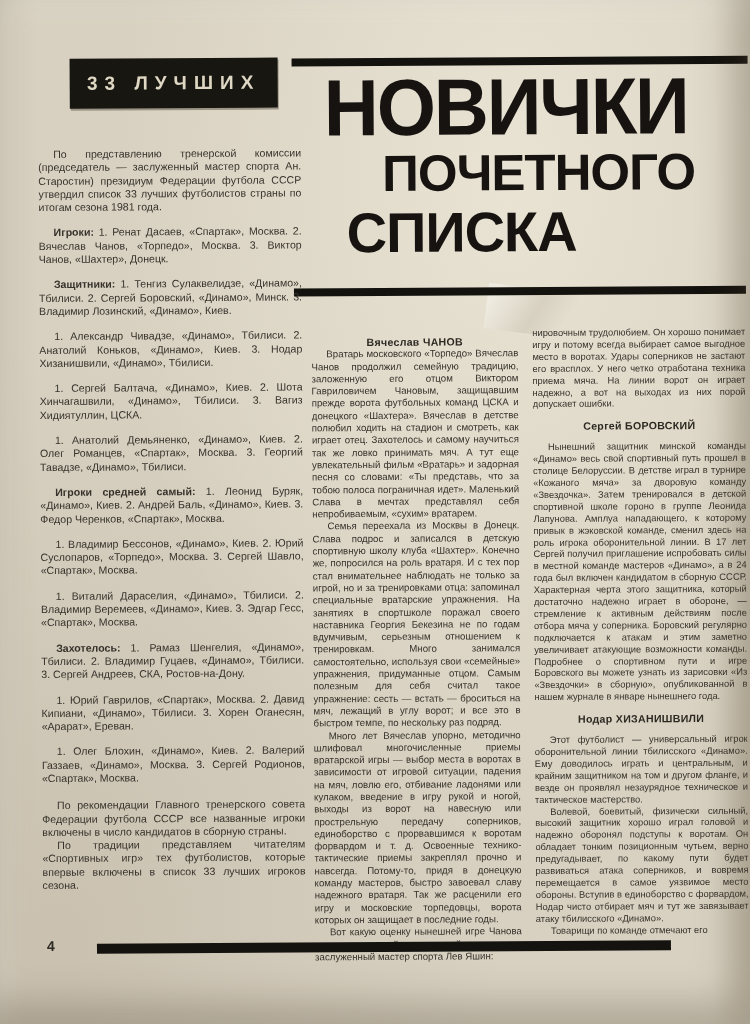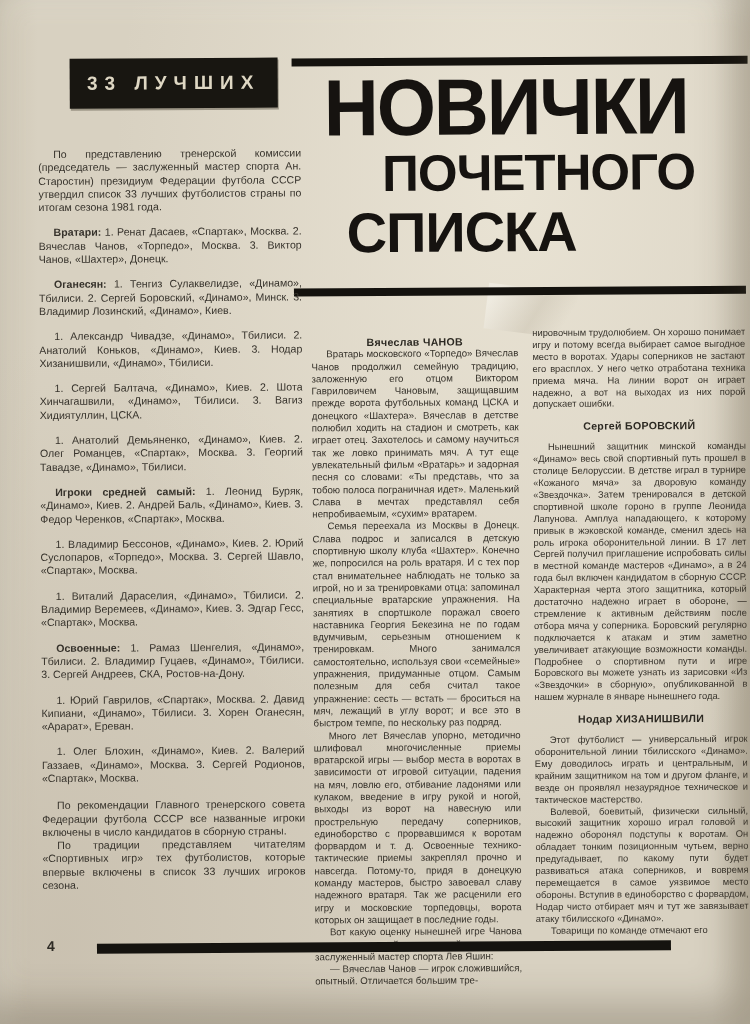--- a/index.html
+++ b/index.html
@@ -87,42 +87,41 @@
   <div class="rule-top"></div>
   <div class="title">
     <div class="t1">НОВИЧКИ</div>
     <div class="t2">ПОЧЕТНОГО</div>
     <div class="t3">СПИСКА</div>
   </div>
   <div class="rule-bottom"></div>
 
   <div class="col col-left">
     <p>По представлению тренерской комиссии (председатель — заслуженный мастер спорта Ан. Старостин) президиум Федерации футбола СССР утвердил список 33 лучших футболистов страны по итогам сезона 1981 года.</p>
-    <p class="group"><span class="lead">Вратари: </span><span>1. Ренат Дасаев, «Спартак», Москва. 2. Вячеслав Чанов, «Торпедо», Москва. 3. Виктор Чанов, «Шахтер», Донецк.</span></p>
-    <p class="group"><span class="lead">Оганесян: </span><span>1. Тенгиз Сулаквелидзе, «Динамо», Тбилиси. 2. Сергей Боровский, «Динамо», Минск. 3. Владимир Лозинский, «Динамо», Киев.</span></p>
+    <p class="group"><span class="lead">Игроки: </span><span>1. Ренат Дасаев, «Спартак», Москва. 2. Вячеслав Чанов, «Торпедо», Москва. 3. Виктор Чанов, «Шахтер», Донецк.</span></p>
+    <p class="group"><span class="lead">Защитники: </span><span>1. Тенгиз Сулаквелидзе, «Динамо», Тбилиси. 2. Сергей Боровский, «Динамо», Минск. 3. Владимир Лозинский, «Динамо», Киев.</span></p>
     <p class="group"><span class="lead"></span><span>1. Александр Чивадзе, «Динамо», Тбилиси. 2. Анатолий Коньков, «Динамо», Киев. 3. Нодар Хизанишвили, «Динамо», Тбилиси.</span></p>
     <p class="group"><span class="lead"></span><span>1. Сергей Балтача, «Динамо», Киев. 2. Шота Хинчагашвили, «Динамо», Тбилиси. 3. Вагиз Хидиятуллин, ЦСКА.</span></p>
     <p class="group"><span class="lead"></span><span>1. Анатолий Демьяненко, «Динамо», Киев. 2. Олег Романцев, «Спартак», Москва. 3. Георгий Тавадзе, «Динамо», Тбилиси.</span></p>
     <p class="group"><span class="lead">Игроки средней самый: </span><span>1. Леонид Буряк, «Динамо», Киев. 2. Андрей Баль, «Динамо», Киев. 3. Федор Черенков, «Спартак», Москва.</span></p>
     <p class="group"><span class="lead"></span><span>1. Владимир Бессонов, «Динамо», Киев. 2. Юрий Суслопаров, «Торпедо», Москва. 3. Сергей Шавло, «Спартак», Москва.</span></p>
     <p class="group"><span class="lead"></span><span>1. Виталий Дараселия, «Динамо», Тбилиси. 2. Владимир Веремеев, «Динамо», Киев. 3. Эдгар Гесс, «Спартак», Москва.</span></p>
-    <p class="group"><span class="lead">Освоенные: </span><span>1. Рамаз Шенгелия, «Динамо», Тбилиси. 2. Владимир Гуцаев, «Динамо», Тбилиси. 3. Сергей Андреев, СКА, Ростов-на-Дону.</span></p>
+    <p class="group"><span class="lead">Захотелось: </span><span>1. Рамаз Шенгелия, «Динамо», Тбилиси. 2. Владимир Гуцаев, «Динамо», Тбилиси. 3. Сергей Андреев, СКА, Ростов-на-Дону.</span></p>
     <p class="group"><span class="lead"></span><span>1. Юрий Гаврилов, «Спартак», Москва. 2. Давид Кипиани, «Динамо», Тбилиси. 3. Хорен Оганесян, «Арарат», Ереван.</span></p>
     <p class="group"><span class="lead"></span><span>1. Олег Блохин, «Динамо», Киев. 2. Валерий Газзаев, «Динамо», Москва. 3. Сергей Родионов, «Спартак», Москва.</span></p>
     <p class="outro1">По рекомендации Главного тренерского совета Федерации футбола СССР все названные игроки включены в число кандидатов в сборную страны.</p>
     <p>По традиции представляем читателям «Спортивных игр» тех футболистов, которые впервые включены в список 33 лучших игроков сезона.</p>
   </div>
 
   <div class="col col-mid">
     <p class="art-heading">Вячеслав ЧАНОВ</p>
     <p>Вратарь московского «Торпедо» Вячеслав Чанов продолжил семейную традицию, заложенную его отцом Виктором Гавриловичем Чановым, защищавшим прежде ворота футбольных команд ЦСКА и донецкого «Шахтера». Вячеслав в детстве полюбил ходить на стадион и смотреть, как играет отец. Захотелось и самому научиться так же ловко принимать мяч. А тут еще увлекательный фильм «Вратарь» и задорная песня со словами: «Ты представь, что за тобою полоса пограничная идет». Маленький Слава в мечтах представлял себя непробиваемым, «сухим» вратарем.</p>
     <p>Семья переехала из Москвы в Донецк. Слава подрос и записался в детскую спортивную школу клуба «Шахтер». Конечно же, попросился на роль вратаря. И с тех пор стал внимательнее наблюдать не только за игрой, но и за тренировками отца: запоминал специальные вратарские упражнения. На занятиях в спортшколе поражал своего наставника Георгия Бекезина не по годам вдумчивым, серьезным отношением к тренировкам. Много занимался самостоятельно, используя свои «семейные» упражнения, придуманные отцом. Самым полезным для себя считал такое упражнение: сесть — встать — броситься на мяч, лежащий в углу ворот; и все это в быстром темпе, по нескольку раз подряд.</p>
     <p>Много лет Вячеслав упорно, методично шлифовал многочисленные приемы вратарской игры — выбор места в воротах в зависимости от игровой ситуации, падения на мяч, ловлю его, отбивание ладонями или кулаком, введение в игру рукой и ногой, выходы из ворот на навесную или прострельную передачу соперников, единоборство с прорвавшимся к воротам форвардом и т. д. Освоенные технико-тактические приемы закреплял прочно и навсегда. Потому-то, придя в донецкую команду мастеров, быстро завоевал славу надежного вратаря. Так же расценили его игру и московские торпедовцы, ворота которых он защищает в последние годы.</p>
     <p>Вот какую оценку нынешней игре Чанова дает наш самый знаменитый вратарь — заслуженный мастер спорта Лев Яшин:</p>
-    <p>— Вячеслав Чанов — игрок сложившийся, опытный. Отличается большим тре-</p>
   </div>
 
   <div class="col col-right">
     <p class="cont">нировочным трудолюбием. Он хорошо понимает игру и потому всегда выбирает самое выгодное место в воротах. Удары соперников не застают его врасплох. У него четко отработана техника приема мяча. На линии ворот он играет надежно, а вот на выходах из них порой допускает ошибки.</p>
     <p class="art-heading">Сергей БОРОВСКИЙ</p>
     <p>Нынешний защитник минской команды «Динамо» весь свой спортивный путь прошел в столице Белоруссии. В детстве играл в турнире «Кожаного мяча» за дворовую команду «Звездочка». Затем тренировался в детской спортивной школе гороно в группе Леонида Лапунова. Амплуа нападающего, к которому привык в жэковской команде, сменил здесь на роль игрока оборонительной линии. В 17 лет Сергей получил приглашение испробовать силы в местной команде мастеров «Динамо», а в 24 года был включен кандидатом в сборную СССР. Характерная черта этого защитника, который достаточно надежно играет в обороне, — стремление к активным действиям после отбора мяча у соперника. Боровский регулярно подключается к атакам и этим заметно увеличивает атакующие возможности команды. Подробнее о спортивном пути и игре Боровского вы можете узнать из зарисовки «Из «Звездочки» в сборную», опубликованной в нашем журнале в январе нынешнего года.</p>
     <p class="art-heading">Нодар ХИЗАНИШВИЛИ</p>
     <p>Этот футболист — универсальный игрок оборонительной линии тбилисского «Динамо». Ему доводилось играть и центральным, и крайним защитником на том и другом фланге, и везде он проявлял незаурядное техническое и тактическое мастерство.</p>
     <p>Волевой, боевитый, физически сильный, высокий защитник хорошо играл головой и надежно оборонял подступы к воротам. Он обладает тонким позиционным чутьем, верно предугадывает, по какому пути будет развиваться атака соперников, и вовремя перемещается в самое уязвимое место обороны. Вступив в единоборство с форвардом, Нодар чисто отбирает мяч и тут же завязывает атаку тбилисского «Динамо».</p>
     <p>Товарищи по команде отмечают его</p>

